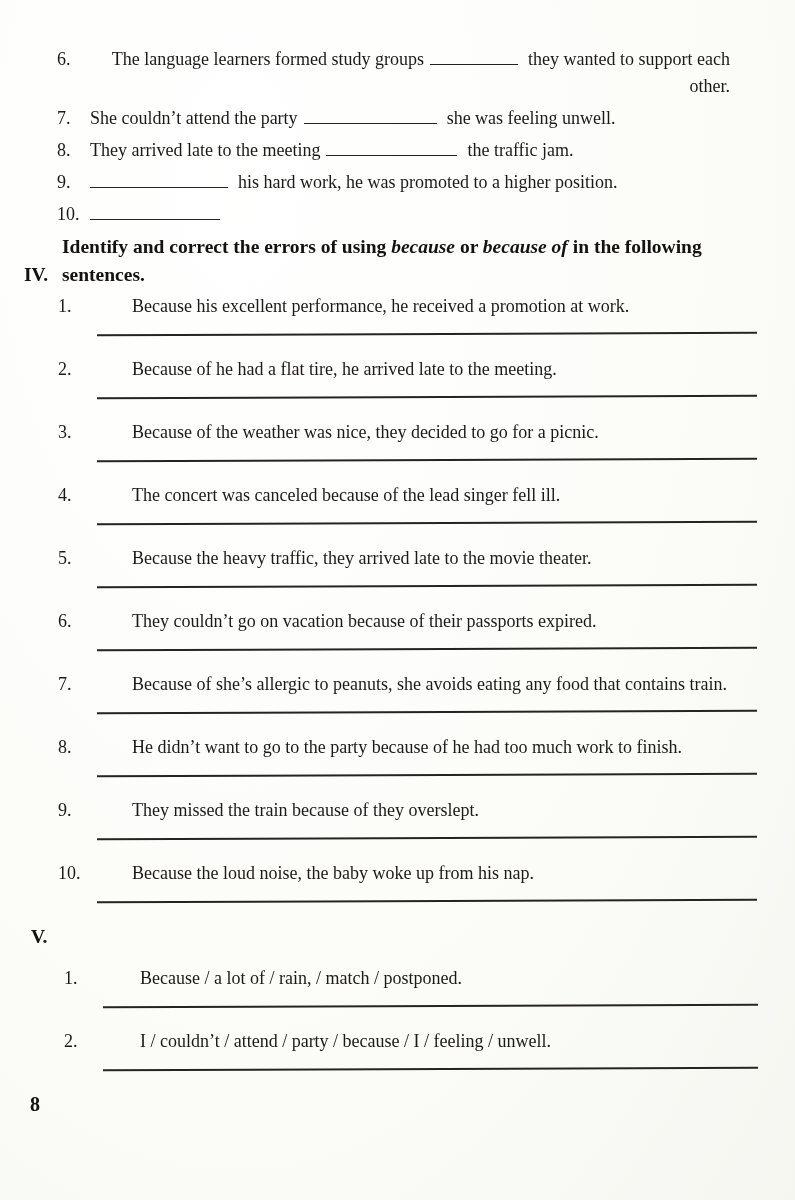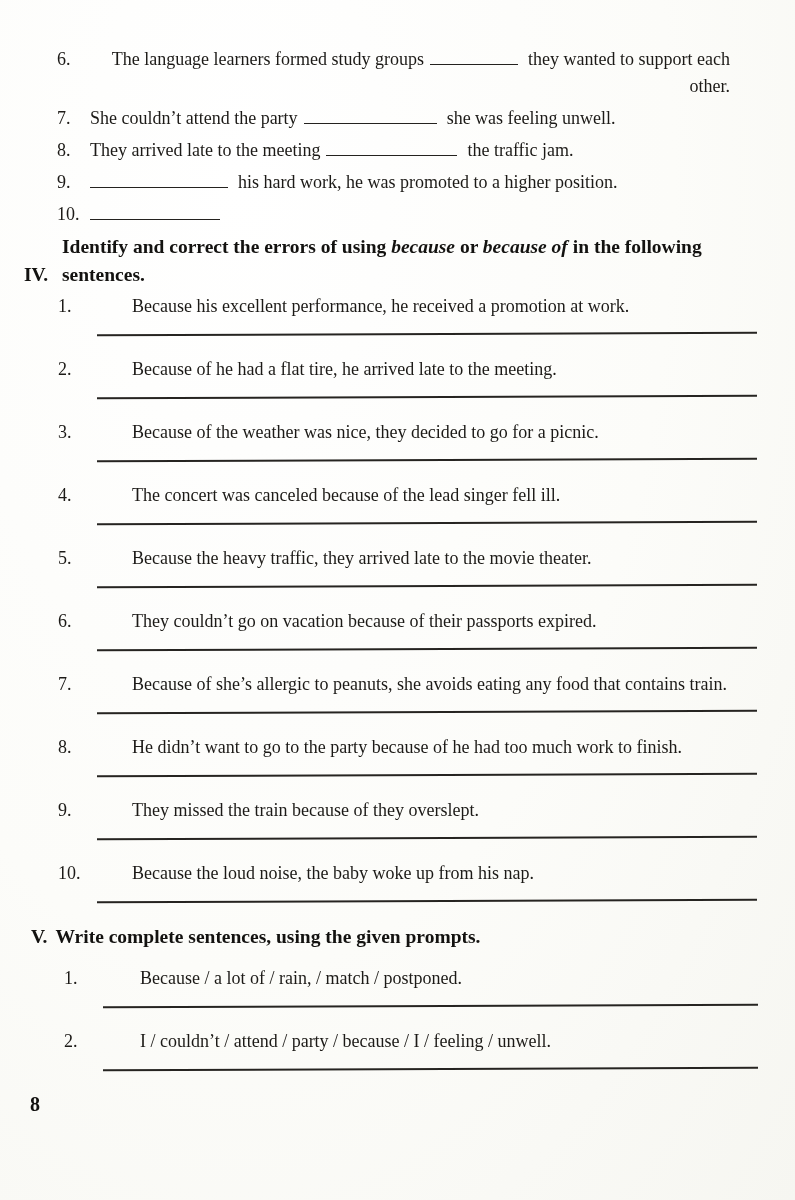--- a/index.html
+++ b/index.html
@@ -172,21 +172,20 @@
           <span class="num">10.</span>
           <span class="qtext">Because the loud noise, the baby woke up from his nap.</span>
         </div>
       <div class="answer-line"></div>
     </div>
   </div>
 
   <div>
     <div class="heading h5">
       <span class="sec-num">V.</span>
-      <span class="heading-text">Write complete sentences, using the given prompts.</span>
     </div>
 
     <div class="qa-item v-item">
       <div class="qa-row">
           <span class="num">1.</span>
           <span class="qtext">Because / a lot of / rain, / match / postponed.</span>
         </div>
       <div class="answer-line"></div>
     </div>
     <div class="qa-item v-item">

